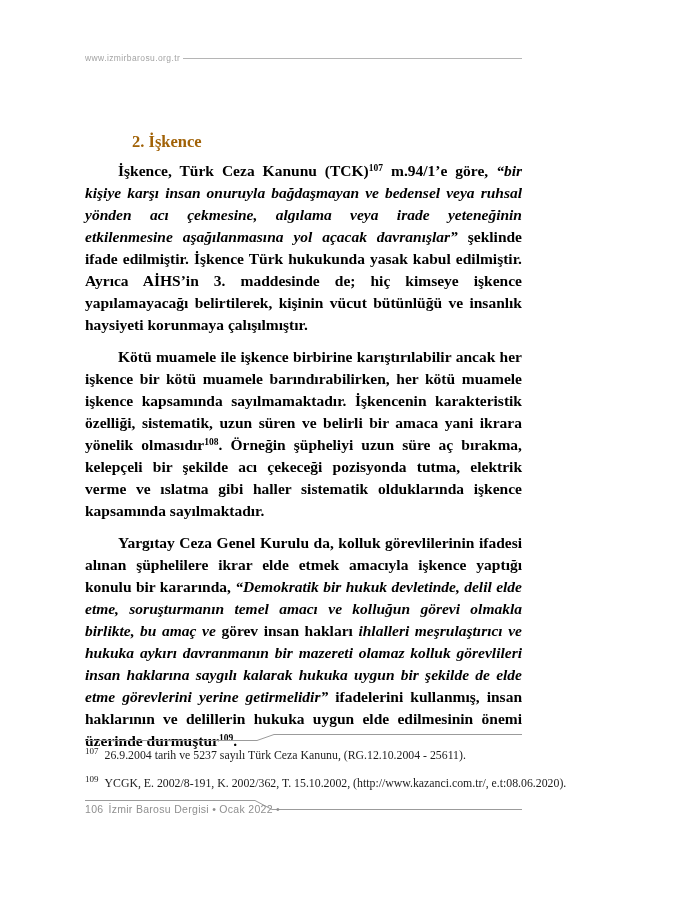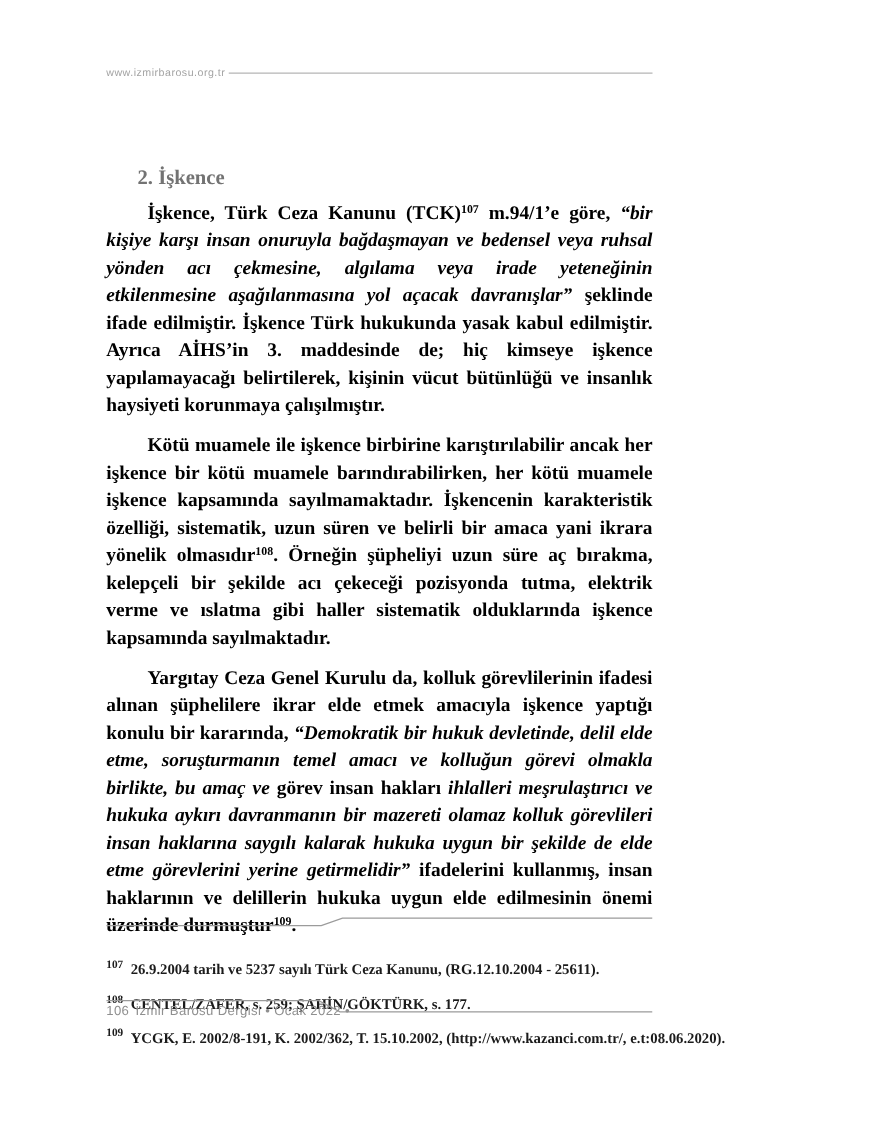--- a/index.html
+++ b/index.html
@@ -31,25 +31,25 @@
   }
   .header-rule {
     flex: 1;
     height: 1px;
     background: #b5b5b5;
     margin-top: 1px;
   }
   
   .heading {
     position: absolute;
-    left: 110px;
+    left: 132px;
     top: 118px;
     font-size: 16.5px;
     font-weight: bold;
-    color: #737373;
+    color: #a16207;
   }
   
   .body {
     position: absolute;
     left: 85px;
     top: 160px;
     width: 437px;
     font-size: 15.5px;
     line-height: 22px;
     text-align: justify;
@@ -66,26 +66,25 @@
     letter-spacing: 0;
   }
   
   .fn-sep { position: absolute; left: 85px; top: 733px; }
   .footer-rule { position: absolute; left: 85px; top: 799px; }
   svg polyline { fill: none; stroke: #9b9b9b; stroke-width: 1; }
   
   .footnotes {
     position: absolute;
     left: 85px;
-    top: 764px;
+    top: 744px;
     width: 440px;
     font-size: 11.8px;
     line-height: 14px;
     color: #1b1b1b;
-    font-weight: bold;
   }
   .footnote { margin: 0 0 9.5px 0; white-space: nowrap; }
   .fn-num {
     font-size: 9px;
     vertical-align: 5px;
     margin-right: 6px;
   }
   
   .footer-text {
     position: absolute;
@@ -116,21 +115,20 @@
       <p class="para"><span>Kötü muamele ile işkence birbirine karıştırılabilir ancak her işkence bir kötü muamele barındırabilirken, her kötü muamele işkence kapsamında sayılmamaktadır. İşkencenin karakteristik özelliği, sistematik, uzun süren ve belirli bir amaca yani ikrara yönelik olmasıdır</span><sup class="supref">108</sup><span>. Örneğin şüpheliyi uzun süre aç bırakma, kelepçeli bir şekilde acı çekeceği pozisyonda tutma, elektrik verme ve ıslatma gibi haller sistematik olduklarında işkence kapsamında sayılmaktadır.</span></p>
       <p class="para"><span>Yargıtay Ceza Genel Kurulu da, kolluk görevlilerinin ifadesi alınan şüphelilere ikrar elde etmek amacıyla işkence yaptığı konulu bir kararında, </span><em>“Demokratik bir hukuk devletinde, delil elde etme, soruşturmanın temel amacı ve kolluğun görevi olmakla birlikte, bu amaç ve </em><span>görev insan hakları </span><em>ihlalleri meşrulaştırıcı ve hukuka aykırı davranmanın bir mazereti olamaz kolluk görevlileri insan haklarına saygılı kalarak hukuka uygun bir şekilde de elde etme görevlerini yerine getirmelidir”</em><span> ifadelerini kullanmış, insan haklarının ve delillerin hukuka uygun elde edilmesinin önemi üzerinde durmuştur</span><sup class="supref">109</sup><span>.</span></p>
     </div>
 
   <svg class="fn-sep" width="437" height="9" aria-hidden="true">
     <polyline points="0,7.5 172,7.5 189,1.5 437,1.5"></polyline>
   </svg>
 
   <div class="footnotes" id="footnotes">
       <div class="footnote"><span class="fn-num">107</span><span>26.9.2004 tarih ve 5237 sayılı Türk Ceza Kanunu, (RG.12.10.2004 - 25611).</span></div>
-      <div class="footnote"><span class="fn-num">108</span><span>CENTEL/ZAFER, s. 259; ŞAHİN/GÖKTÜRK, s. 177.</span></div>
       <div class="footnote"><span class="fn-num">109</span><span>YCGK, E. 2002/8-191, K. 2002/362, T. 15.10.2002, (http://www.kazanci.com.tr/, e.t:08.06.2020).</span></div>
     </div>
 
   <svg class="footer-rule" width="437" height="12" aria-hidden="true">
     <polyline points="0,1.5 170,1.5 187,10.5 437,10.5"></polyline>
   </svg>
 
   <div class="footer-text">
     <span class="page-num">106</span><span>İzmir Barosu Dergisi • Ocak 2022 •</span>
   </div>

